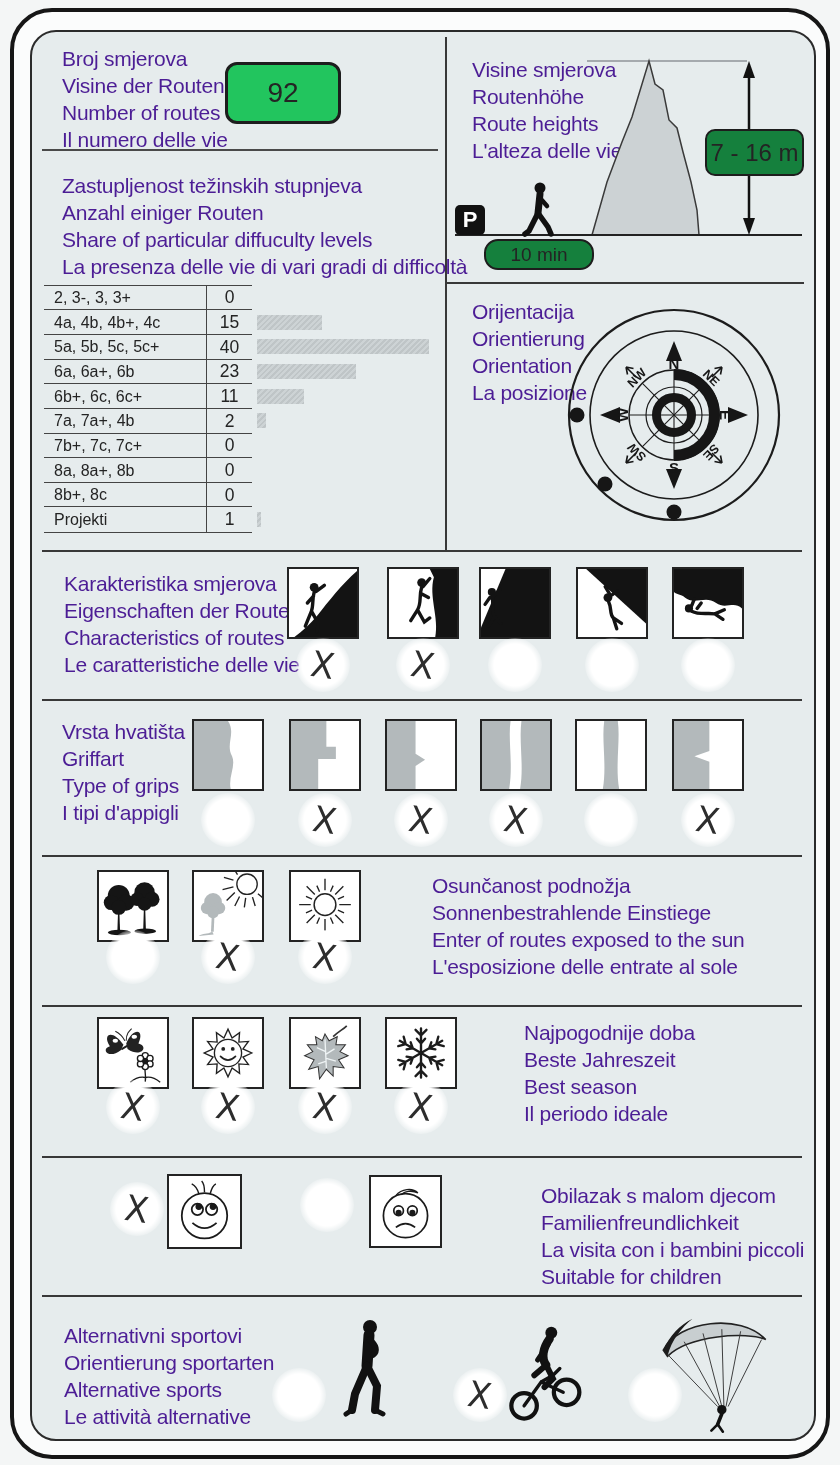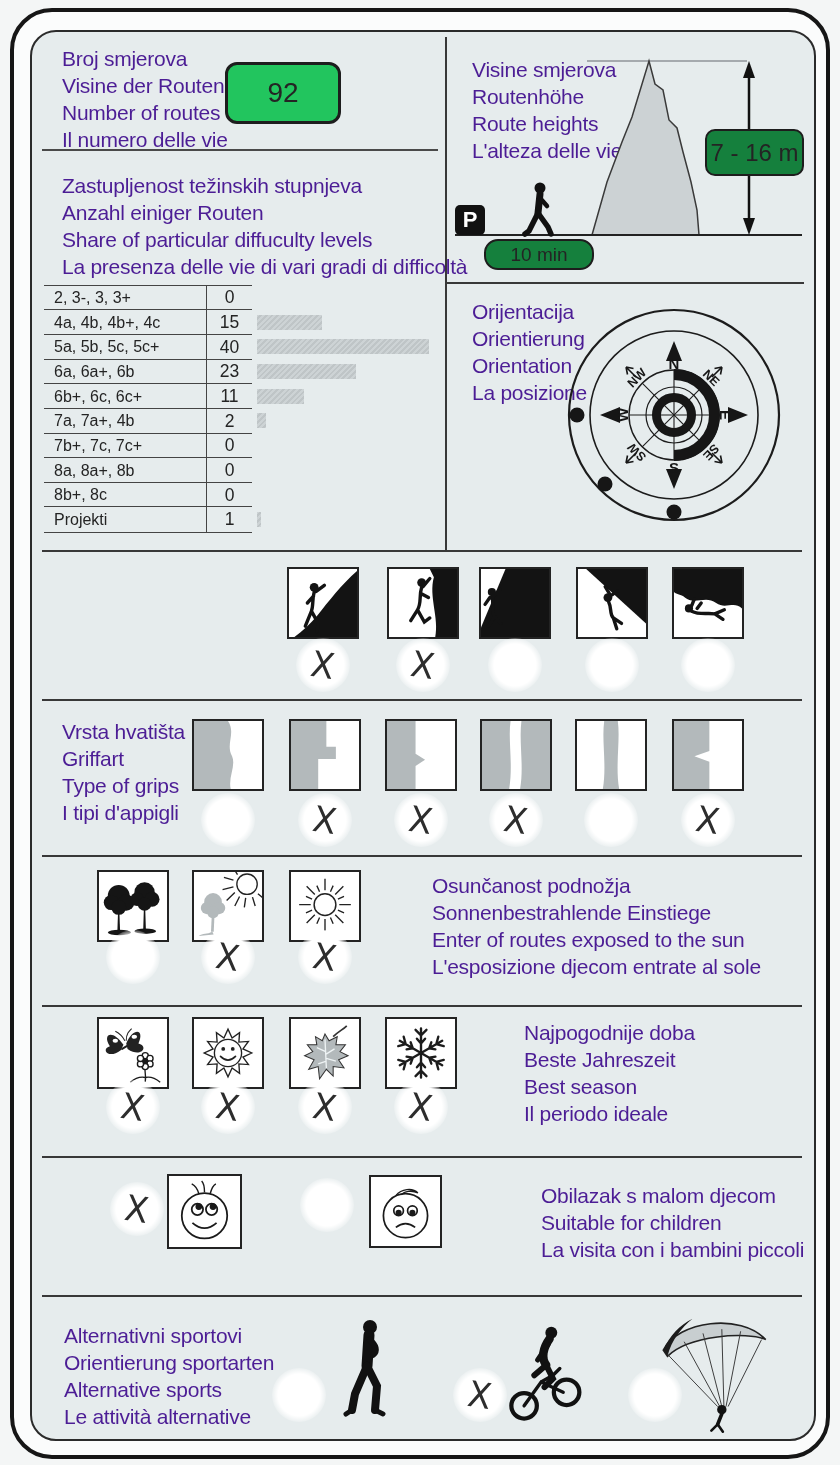--- a/index.html
+++ b/index.html
@@ -209,20 +209,26 @@
         <text transform="translate(37,-37) rotate(45)" y="4">NE</text>
         <text transform="translate(37,37) rotate(135)" y="4">SE</text>
         <text transform="translate(-37,37) rotate(225)" y="4">SW</text>
         <text transform="translate(-37,-37) rotate(315)" y="4">NW</text>
       </g>
     </g>
   </svg>
 
   <div class="hline" style="left:10px;top:518px;width:760px;"></div>
 
+  <div class="abs" style="left:20px;top:538px;">
+    <div class="label">Karakteristika smjerova</div>
+    <div class="label">Eigenschaften der Routen</div>
+    <div class="label">Characteristics of routes</div>
+    <div class="label">Le caratteristiche delle vie</div>
+  </div>
 
   <div class="ibox" style="left:255px;top:535px;">
     <svg viewBox="0 0 100 100">
         <path d="M100,3 C78,22 58,48 42,68 C32,80 20,91 8,100 L100,100 Z" fill="#131313"></path>
     <g stroke="#131313" stroke-width="5" stroke-linecap="round" fill="none">
           <circle cx="37" cy="27" r="6.5" fill="#131313" stroke="none"></circle>
     <path d="M40,33 L52,24 M37,34 C34,45 36,54 33,62 M33,62 L24,84 M33,62 L43,80 L41,92 M36,40 L27,50"></path>
         </g>
       </svg>
   </div>
@@ -390,21 +396,21 @@
       <span>X</span>
     </div>
   <div class="marker" style="left:266px;top:898px;">
       <span>X</span>
     </div>
 
   <div class="abs" style="left:388px;top:840px;">
     <div class="label">Osunčanost podnožja</div>
     <div class="label">Sonnenbestrahlende Einstiege</div>
     <div class="label">Enter of routes exposed to the sun</div>
-    <div class="label">L'esposizione djecom entrate al sole</div>
+    <div class="label">L'esposizione delle entrate al sole</div>
   </div>
 
   <div class="hline" style="left:10px;top:973px;width:760px;"></div>
 
   <div class="ibox" style="left:65px;top:985px;">
     <svg viewBox="0 0 100 100">
       <g stroke="#1a1a1a" stroke-width="2" fill="none">
         <path d="M68,92 C70,82 66,76 68,70 M68,86 C58,84 52,88 46,93 M68,86 C78,84 84,88 90,93"></path>
         <g fill="#fff">
             <circle cx="68" cy="54" r="4.5"></circle>
@@ -520,22 +526,23 @@
       <circle cx="40" cy="52" r="3.2" fill="#1a1a1a"></circle>
           <circle cx="60" cy="52" r="3.2" fill="#1a1a1a"></circle>
       <path d="M36,73 Q50,62 64,73"></path>
       <path d="M36,27 C44,17 60,15 68,23 C60,19 48,20 44,26" stroke-width="2"></path>
     </g>
       </svg>
   </div>
 
   <div class="abs" style="left:497px;top:1150px;">
     <div class="label">Obilazak s malom djecom</div>
+    <div class="label">Familienfreundlichkeit</div>
+    <div class="label">La visita con i bambini piccoli</div>
     <div class="label">Suitable for children</div>
-    <div class="label">La visita con i bambini piccoli</div>
   </div>
 
   <div class="hline" style="left:10px;top:1263px;width:760px;"></div>
 
   <div class="abs" style="left:20px;top:1290px;">
     <div class="label">Alternativni sportovi</div>
     <div class="label">Orientierung sportarten</div>
     <div class="label">Alternative sports</div>
     <div class="label">Le attività alternative</div>
   </div>

